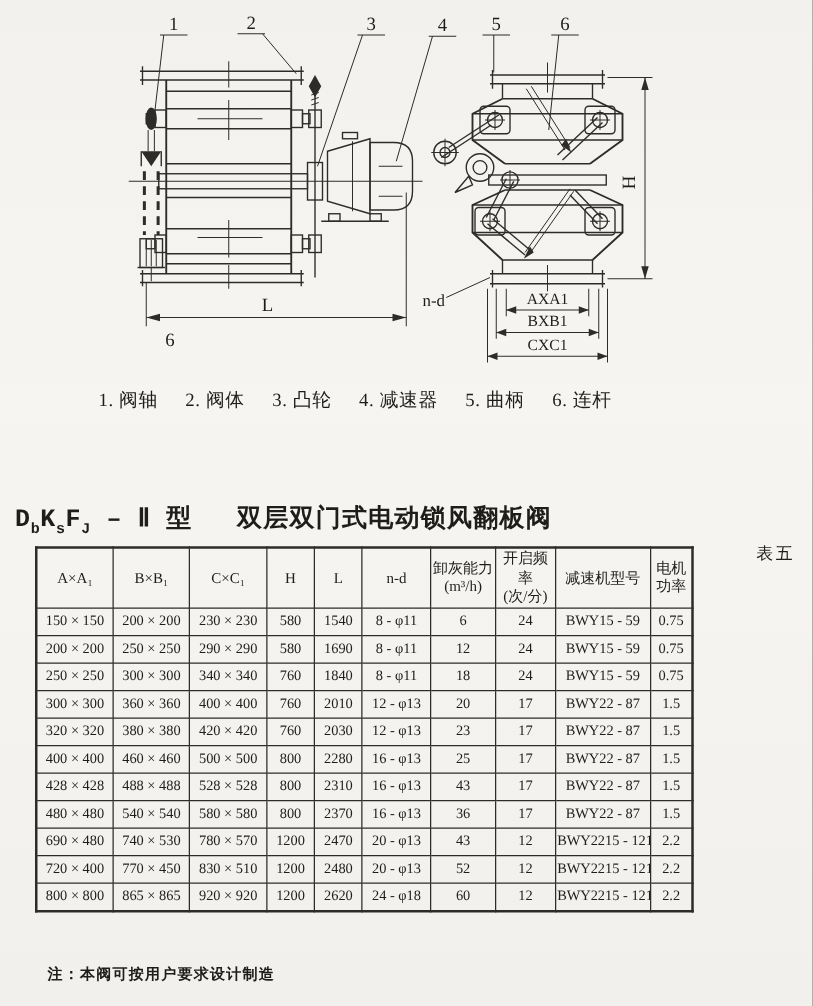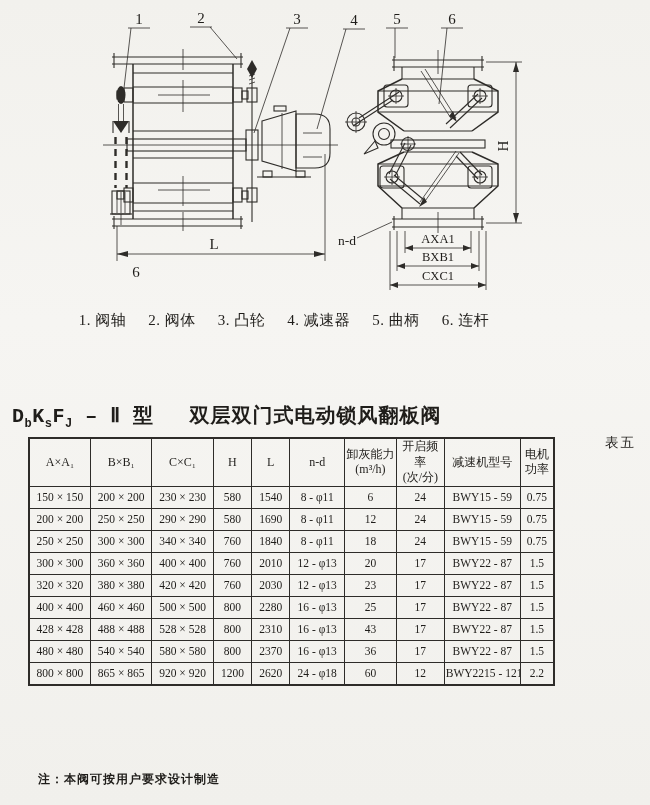--- a/index.html
+++ b/index.html
@@ -425,20 +425,44 @@
           <td>580 × 580</td>
           <td>800</td>
           <td>2370</td>
           <td>16 - φ13</td>
           <td>36</td>
           <td>17</td>
           <td>BWY22 - 87</td>
           <td>1.5</td>
         </tr>
         <tr>
+          <td>690 × 480</td>
+          <td>740 × 530</td>
+          <td>780 × 570</td>
+          <td>1200</td>
+          <td>2470</td>
+          <td>20 - φ13</td>
+          <td>43</td>
+          <td>12</td>
+          <td>BWY2215 - 121</td>
+          <td>2.2</td>
+        </tr>
+        <tr>
+          <td>720 × 400</td>
+          <td>770 × 450</td>
+          <td>830 × 510</td>
+          <td>1200</td>
+          <td>2480</td>
+          <td>20 - φ13</td>
+          <td>52</td>
+          <td>12</td>
+          <td>BWY2215 - 121</td>
+          <td>2.2</td>
+        </tr>
+        <tr>
           <td>800 × 800</td>
           <td>865 × 865</td>
           <td>920 × 920</td>
           <td>1200</td>
           <td>2620</td>
           <td>24 - φ18</td>
           <td>60</td>
           <td>12</td>
           <td>BWY2215 - 121</td>
           <td>2.2</td>

